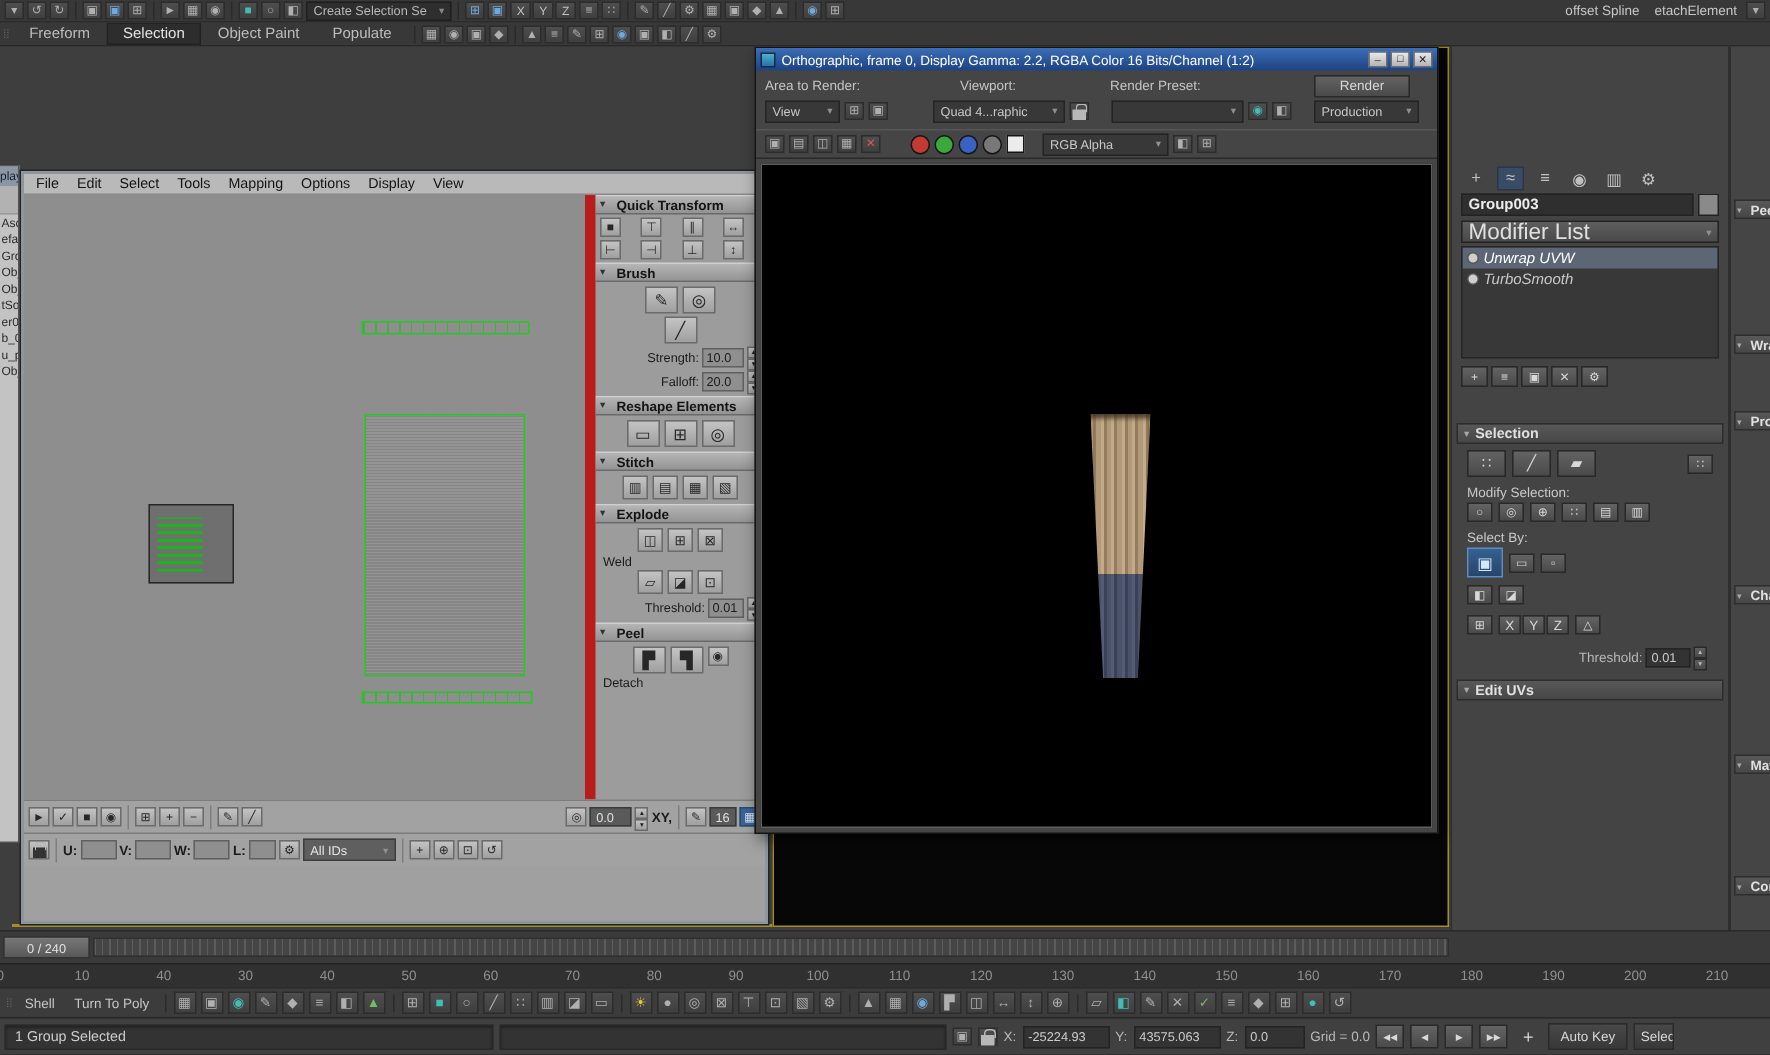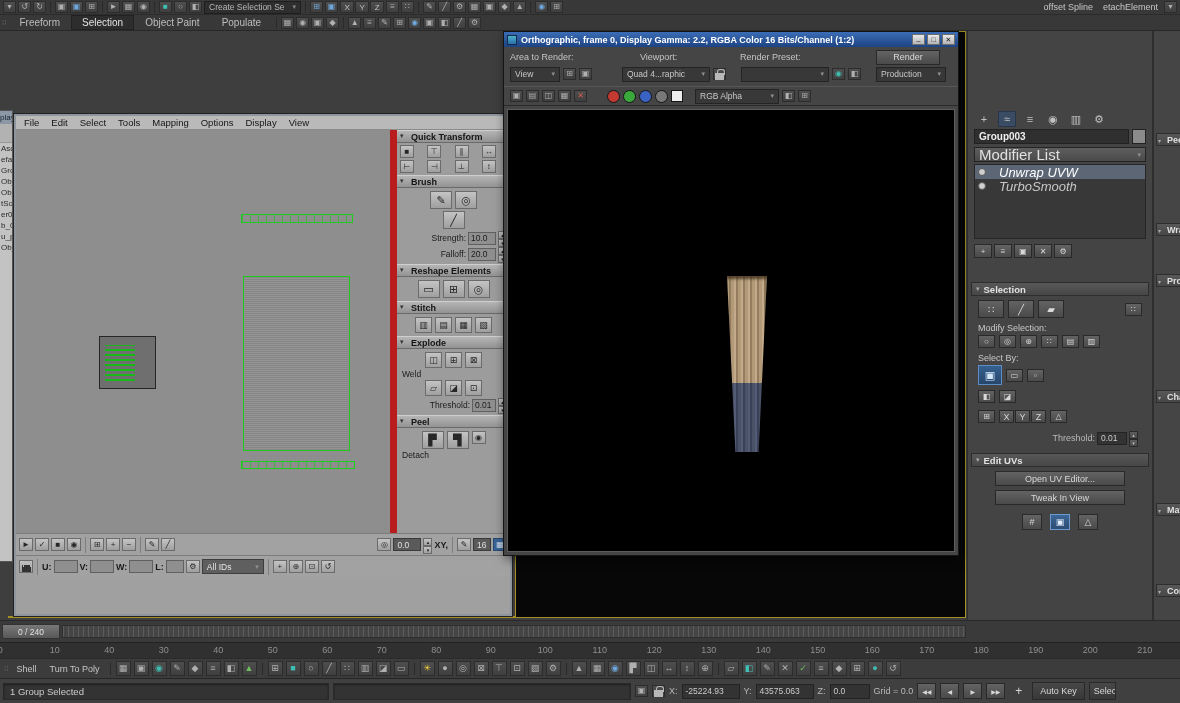--- a/index.html
+++ b/index.html
@@ -136,21 +136,21 @@
 .dklab{font-size:9px;font-weight:bold;color:#1a1a1a;flex:none;}
 .bluegrid{background:#3a6496;color:#dce8f5;border-color:#274b74;}
 .uvfd{background:#5a5a5a;border:1px solid #3a3a3a;color:#e0e0e0;}
 
 
 .rw{position:absolute;left:503px;top:0;width:456px;height:525px;background:#454545;border:1px solid #141414;
   box-shadow:2px 3px 10px rgba(0,0,0,.55);display:flex;flex-direction:column;}
 .rw-title{height:15px;background:linear-gradient(#3b6db6,#1d4383);display:flex;align-items:center;
   padding:0 3px;flex:none;}
 .rwico{width:10px;height:10px;flex:none;background:linear-gradient(#4db2c8,#2a6fae);border:1px solid #122c4a;}
-.rw-title-text{color:#fff;font-weight:bold;font-size:9px;margin-left:4px;flex:1;white-space:nowrap;overflow:hidden;}
+.rw-title-text{color:#fff;font-weight:normal;font-size:9px;margin-left:4px;flex:1;white-space:nowrap;overflow:hidden;}
 .rw .wb{width:13px;height:11px;font-size:7px;}
 .rw-ctr{padding:2px 6px 3px;flex:none;}
 .rw-r1{display:flex;align-items:center;height:16px;}
 .rwlab{font-size:9px;color:#c4c4c4;flex:none;white-space:nowrap;}
 .wl1{width:130px}.wl2{width:100px}
 .rbtn{width:64px;height:15px;margin-left:auto;margin-right:12px;}
 .rw-r2{display:flex;align-items:center;height:18px;gap:3px;}
 .wd50{width:50px}.wd88{width:88px}.wd70{width:70px}.wd84{width:84px}
 .m30{margin-left:27px}.m12{margin-left:12px}
 .rw-tb{height:20px;border-top:1px solid #565656;border-bottom:1px solid #2a2a2a;display:flex;align-items:center;
@@ -171,21 +171,21 @@
 .cpt{width:16px;height:14px;display:inline-flex;align-items:center;justify-content:center;color:#c0c0c0;
   font-size:11px;flex:none;}
 .cpt.active{background:#394c63;box-shadow:0 0 0 1px #27364a;}
 .cp-name-row{display:flex;gap:3px;padding:3px 6px 1px;align-items:center;}
 .cp-name{flex:1;background:#2f2f2f;border:1px solid #222;color:#ededed;font-weight:bold;font-size:10px;
   height:15px;line-height:14px;padding:0 4px;white-space:nowrap;overflow:hidden;}
 .cp-swatch{width:14px;height:15px;background:#8a8a8a;border:1px solid #222;flex:none;}
 .cp-modlist{margin:2px 6px;height:15px;}
 .cp-modlist .dd{width:100%;background:linear-gradient(#5e5e5e,#4a4a4a);color:#e0e0e0;font-size:15px;}
 .cp-stack{margin:2px 6px 0;height:75px;background:#383838;border:1px solid #262626;overflow:hidden;}
-.mod-row{height:14px;display:flex;align-items:center;gap:13px;padding:0 3px;color:#c8c8c8;font-size:13px;
+.mod-row{height:14px;display:flex;align-items:center;gap:3px;padding:0 3px;color:#c8c8c8;font-size:10px;
   font-style:italic;white-space:nowrap;}
 .mod-row.selected{background:#5c6675;color:#fff;}
 .mod-eye{width:8px;height:8px;border-radius:50%;background:#cfcfcf;border:1px solid #555;flex:none;}
 .cp-stackbtns{display:flex;gap:2px;padding:5px 6px 4px;}
 .sbt{width:18px;height:14px;font-size:8px;}
 .cp-ro{height:14px;margin:20px 3px 0;background:linear-gradient(#585858,#474747);border:1px solid #2d2d2d;
   display:flex;align-items:center;gap:4px;padding:0 4px;color:#e0e0e0;font-weight:bold;font-size:9.5px;}
 .cp-ro::before{content:"▾";font-size:7px;color:#aaa;}
 .cp-ro.tight{margin-top:8px;}
 .cp-c{padding:4px 10px 0;}
@@ -661,29 +661,20 @@
           <span class="sp">
               <i></i>
               <i></i>
             </span>
         </div>
       </div>
 
       <div class="cp-ro tight">
         <span>Edit UVs</span>
       </div>
-      <div>
-        <span class="b3 cpbtn">Open UV Editor...</span>
-        <span class="b3 cpbtn">Tweak In View</span>
-        <div class="iconcenter">
-          <span class="b3 uvico3 c-hash"></span>
-          <span class="b3 uvico3 bluehl c-box"></span>
-          <span class="b3 uvico3 c-tr2"></span>
-        </div>
-      </div>
     </div>
 
     <div class="srr">
       <div class="sr-item">Peel</div>
         <div class="sr-item">Wrap</div>
         <div class="sr-item">Proje</div>
         <div class="sr-item">Chan</div>
         <div class="sr-item">Mate</div>
         <div class="sr-item">Confi</div>
     </div>

